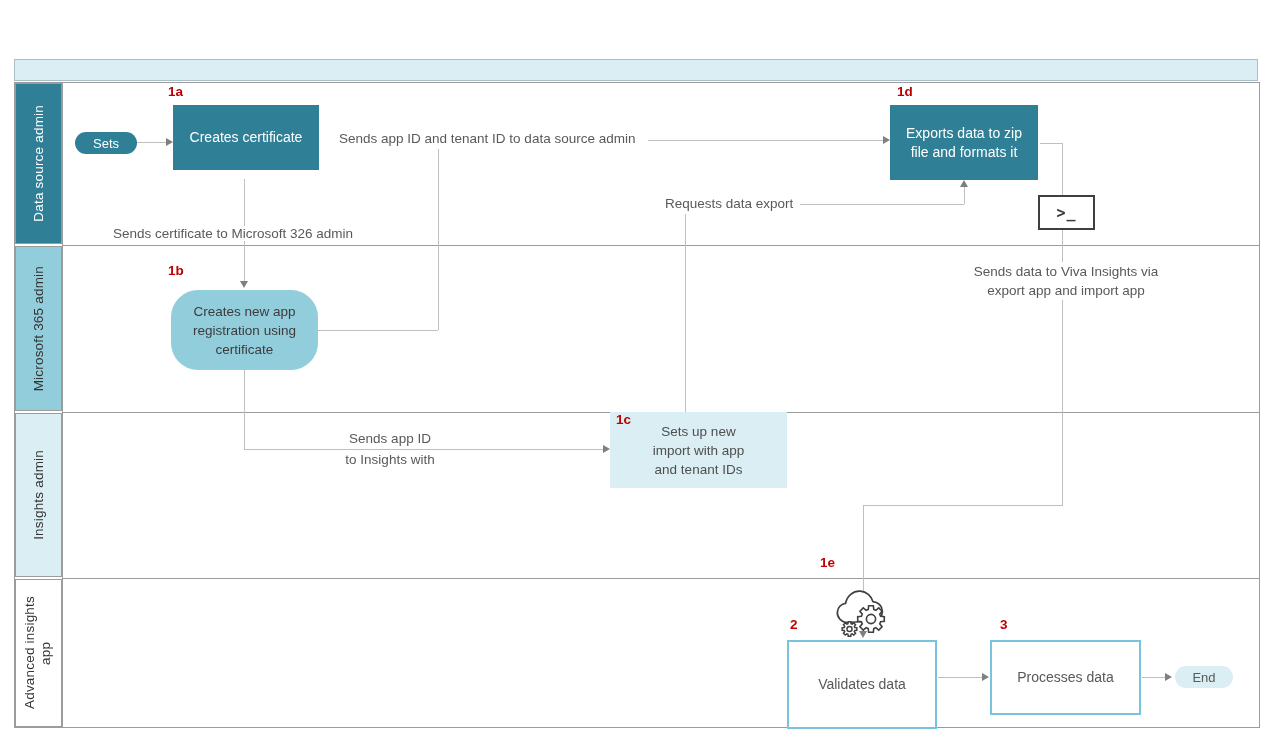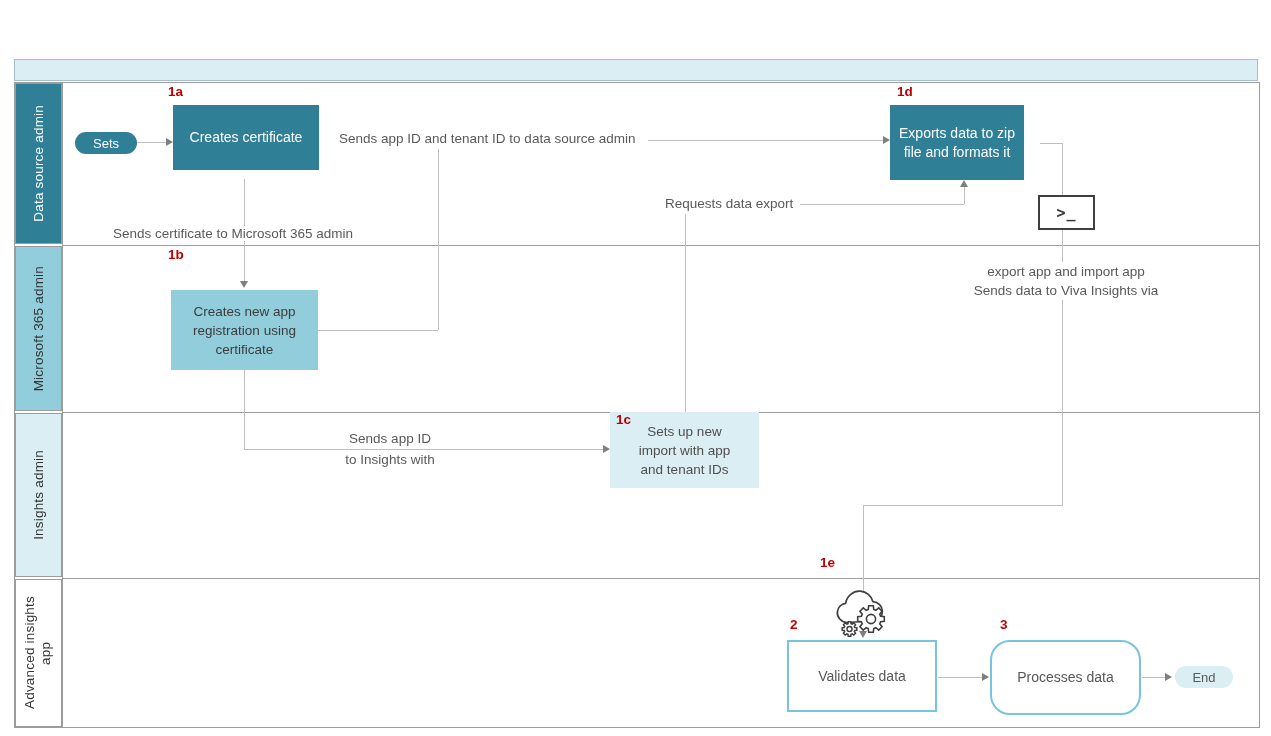--- a/index.html
+++ b/index.html
@@ -26,21 +26,21 @@
   .arr-r{border-top:4px solid transparent;border-bottom:4px solid transparent;border-left:7px solid #7F7F7F;}
   .arr-d{border-left:4px solid transparent;border-right:4px solid transparent;border-top:7px solid #7F7F7F;}
   .arr-u{border-left:4px solid transparent;border-right:4px solid transparent;border-bottom:7px solid #7F7F7F;}
   
   .elabel{position:absolute;font-size:13.5px;color:#595959;white-space:nowrap;z-index:2;background:#fff;padding:0 3px;}
   .elabel.clear{background:transparent;}
   
   .node{position:absolute;display:flex;align-items:center;justify-content:center;text-align:center;
     box-sizing:border-box;z-index:3;font-size:14px;line-height:19px;}
   .teal{background:#2F7F96;color:#fff;}
-  .midblue{background:#92CDDC;color:#3C3C3C;font-size:13.5px;}
+  .midblue{background:#92CDDC;color:#3C3C3C;font-size:13.5px;border-radius:27px;}
   .ltblue{background:#DAEEF3;color:#4F4F4F;font-size:13.5px;}
   .outline{background:#fff;border:2px solid #78C4DE;color:#595959;}
   .pill{position:absolute;border-radius:11px;display:flex;align-items:center;justify-content:center;
     font-size:13px;z-index:3;}
   .step{position:absolute;font-size:13.5px;font-weight:bold;color:#C00000;z-index:4;}
   #terminal-node{position:absolute;left:1038px;top:195px;width:57px;height:35px;background:#fff;
     border:2px solid #3F3F3F;box-sizing:border-box;display:flex;align-items:center;justify-content:center;
     font-family:"DejaVu Sans Mono",monospace;font-size:15px;font-weight:600;letter-spacing:1px;color:#3A3A3A;z-index:4;}
   #cloud-icon{position:absolute;left:833px;top:582px;z-index:4;}
 </style>
@@ -96,62 +96,62 @@
   <div class="hline" style="left:863px;top:505px;width:200px;"></div>
   <div class="vline" style="left:863px;top:505px;height:127px;"></div>
   <div class="arr arr-d" style="left:859px;top:631px;"></div>
 
   <div class="hline" style="left:938px;top:677px;width:44px;"></div>
   <div class="arr arr-r" style="left:982px;top:673px;"></div>
   <div class="hline" style="left:1142px;top:677px;width:23px;"></div>
   <div class="arr arr-r" style="left:1165px;top:673px;"></div>
 
   <div class="elabel" style="left:336px;top:131px;text-align:center;">Sends app ID and tenant ID to data source admin</div>
-  <div class="elabel" style="left:110px;top:226px;">Sends certificate to Microsoft 365 admin</div>
+  <div class="elabel" style="left:110px;top:226px;">Sends certificate to Microsoft 326 admin</div>
   <div class="elabel clear" style="left:390px;top:431px;transform:translateX(-50%);">Sends app ID</div>
   <div class="elabel clear" style="left:390px;top:452px;transform:translateX(-50%);">to Insights with</div>
   <div class="elabel" style="left:662px;top:196px;">Requests data export</div>
   <div class="elabel" style="left:955px;top:262px;width:216px;text-align:center;white-space:normal;line-height:19px;">
+    <span style="display:block;">Sends data to Viva Insights via</span>
     <span style="display:block;">export app and import app</span>
-    <span style="display:block;">Sends data to Viva Insights via</span>
   </div>
 
   <div class="step" style="left:168px;top:84px;">1a</div>
-  <div class="step" style="left:168px;top:247px;">1b</div>
+  <div class="step" style="left:168px;top:263px;">1b</div>
   <div class="step" style="left:616px;top:390px;margin-top:22px;">1c</div>
   <div class="step" style="left:897px;top:84px;">1d</div>
   <div class="step" style="left:820px;top:555px;">1e</div>
   <div class="step" style="left:790px;top:617px;">2</div>
   <div class="step" style="left:1000px;top:617px;">3</div>
 
   <div class="pill teal" style="left:75px;top:132px;width:62px;height:22px;">Sets</div>
 
   <div class="node teal" style="left:173px;top:105px;width:146px;height:65px;">
     <span style="max-width:132px;">Creates certificate</span>
   </div>
 
   <div class="node midblue" style="left:171px;top:290px;width:147px;height:80px;">
     <span style="max-width:120px;">Creates new app registration using certificate</span>
   </div>
 
-  <div class="node ltblue" style="left:610px;top:412px;width:149px;height:76px;">
+  <div class="node ltblue" style="left:610px;top:412px;width:177px;height:76px;">
     <span style="max-width:114px;">Sets up new import with app and tenant IDs</span>
   </div>
 
-  <div class="node teal" style="left:890px;top:105px;width:134px;height:75px;">
+  <div class="node teal" style="left:890px;top:105px;width:148px;height:75px;">
     <span style="max-width:126px;">Exports data to zip file and formats it</span>
   </div>
 
   <div id="terminal-node">&gt;_</div>
 
-  <div class="node outline" style="left:787px;top:640px;width:150px;height:72px;">
+  <div class="node outline" style="left:787px;top:640px;width:150px;height:89px;">
     <span>Validates data</span>
   </div>
 
-  <div class="node outline" style="left:990px;top:640px;width:151px;height:75px;border-radius:20px;">
+  <div class="node outline" style="left:990px;top:640px;width:151px;height:75px;">
     <span>Processes data</span>
   </div>
 
   <div class="pill" style="left:1175px;top:666px;width:58px;height:22px;background:#DAEEF3;color:#595959;">End</div>
 
   <svg id="cloud-icon" width="58" height="56" viewBox="0 0 58 56">
     <path d="M14,40.5 C8,40 3.8,35.2 4.4,29.8 C4.9,25.4 8.3,22 12.6,21.4 C13.8,14 20.2,8.6 27.4,9.2 C33.4,9.7 38.3,13.9 39.9,19.6 C45.2,19.8 49.4,24.1 49.4,29.4 C49.4,34.7 45.1,39 39.8,39 L14,40.5 Z" fill="#fff" stroke="#3F3F3F" stroke-width="1.7" stroke-linejoin="round"></path>
     <g transform="translate(38,37)">
       <path d="M9.61,-2.76 L13.29,-2.34 L13.29,2.34 L9.61,2.76 L8.75,4.85 L11.06,7.74 L7.74,11.06 L4.85,8.75 L2.76,9.61 L2.34,13.29 L-2.34,13.29 L-2.76,9.61 L-4.85,8.75 L-7.74,11.06 L-11.06,7.74 L-8.75,4.85 L-9.61,2.76 L-13.29,2.34 L-13.29,-2.34 L-9.61,-2.76 L-8.75,-4.85 L-11.06,-7.74 L-7.74,-11.06 L-4.85,-8.75 L-2.76,-9.61 L-2.34,-13.29 L2.34,-13.29 L2.76,-9.61 L4.85,-8.75 L7.74,-11.06 L11.06,-7.74 L8.75,-4.85 Z" fill="#fff" stroke="#3F3F3F" stroke-width="1.6"></path>
       <circle r="4.6" fill="#fff" stroke="#3F3F3F" stroke-width="1.6"></circle>

